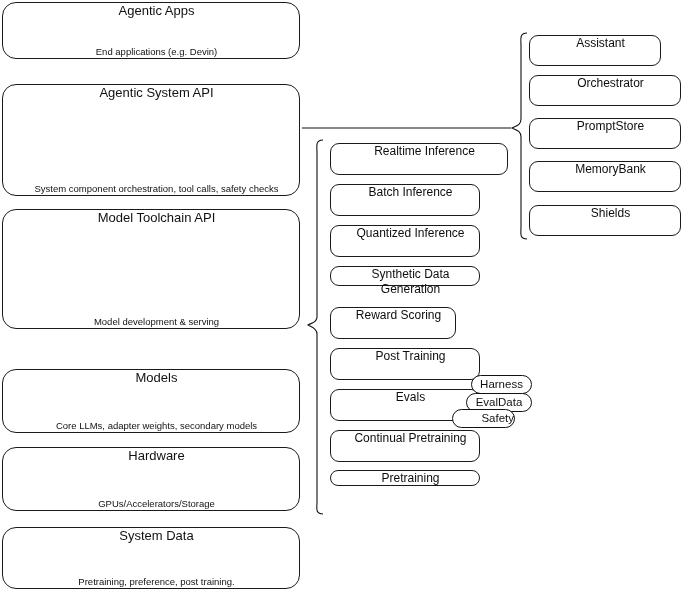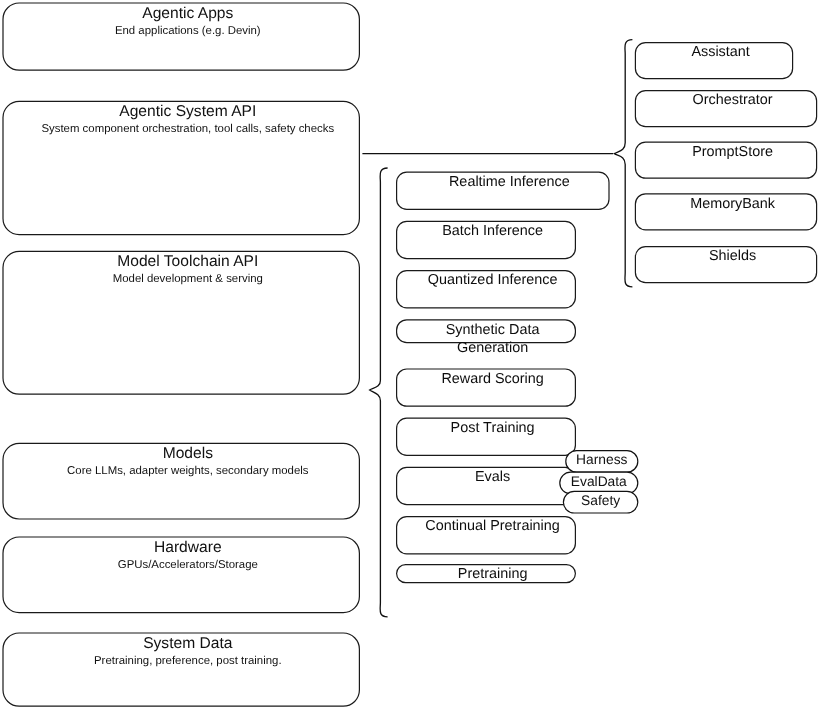--- a/index.html
+++ b/index.html
@@ -6,21 +6,21 @@
   body{
     width:682px;height:591px;position:relative;overflow:hidden;
     font-family:"Liberation Sans","DejaVu Sans",sans-serif;
     color:#0d0d0d;
   }
   #canvas{position:absolute;left:0;top:0;width:682px;height:591px;}
 
   .node{
     position:absolute;box-sizing:border-box;
     background:#ffffff;border:1px solid #1a1a1a;
-    display:flex;flex-direction:column;align-items:center;justify-content:flex-start;
+    display:flex;flex-direction:column;align-items:center;justify-content:space-between;
     text-align:center;
     padding-left:11px;
   }
   
   .layer{border-radius:14px;}
   .layer .title{font-size:13px;line-height:16px;color:#111;}
   .layer .sub{font-size:9.5px;line-height:13px;color:#111;margin-top:0;}
 
   
   .cap{border-radius:9px;font-size:12px;line-height:15px;}
@@ -98,21 +98,21 @@
   </div>
   <div class="node cap" style="left:330px;top:184px;width:150px;height:32px;">
     <div class="title">Batch Inference</div>
   </div>
   <div class="node cap" style="left:330px;top:225px;width:150px;height:32px;">
     <div class="title">Quantized Inference</div>
   </div>
   <div class="node cap" style="left:330px;top:266px;width:150px;height:20px;">
     <div class="title">Synthetic Data Generation</div>
   </div>
-  <div class="node cap" style="left:330px;top:307px;width:150px;height:32px;">
+  <div class="node cap" style="left:330px;top:307px;width:126px;height:32px;">
     <div class="title">Reward Scoring</div>
   </div>
   <div class="node cap" style="left:330px;top:348px;width:150px;height:32px;">
     <div class="title">Post Training</div>
   </div>
   <div class="node cap" style="left:330px;top:389px;width:150px;height:32px;">
     <div class="title">Evals</div>
   </div>
   <div class="node cap" style="left:330px;top:430px;width:150px;height:32px;">
     <div class="title">Continual Pretraining</div>
@@ -120,21 +120,21 @@
   <div class="node cap" style="left:330px;top:470px;width:150px;height:16px;">
     <div class="title">Pretraining</div>
   </div>
 
   <div class="pill" style="left:471px;top:375px;width:61px;height:19px;">
     <span>Harness</span>
   </div>
   <div class="pill" style="left:466px;top:393px;width:66px;height:19px;">
     <span>EvalData</span>
   </div>
-  <div class="pill" style="left:469px;top:409px;width:63px;height:19px;">
+  <div class="pill" style="left:452px;top:409px;width:63px;height:19px;justify-content:flex-end;">
     <span>Safety</span>
   </div>
 
   <div class="node cap" style="left:529px;top:35px;width:132px;height:31px;">
     <div class="title">Assistant</div>
   </div>
   <div class="node cap" style="left:529px;top:75px;width:152px;height:31px;">
     <div class="title">Orchestrator</div>
   </div>
   <div class="node cap" style="left:529px;top:118px;width:152px;height:31px;">

